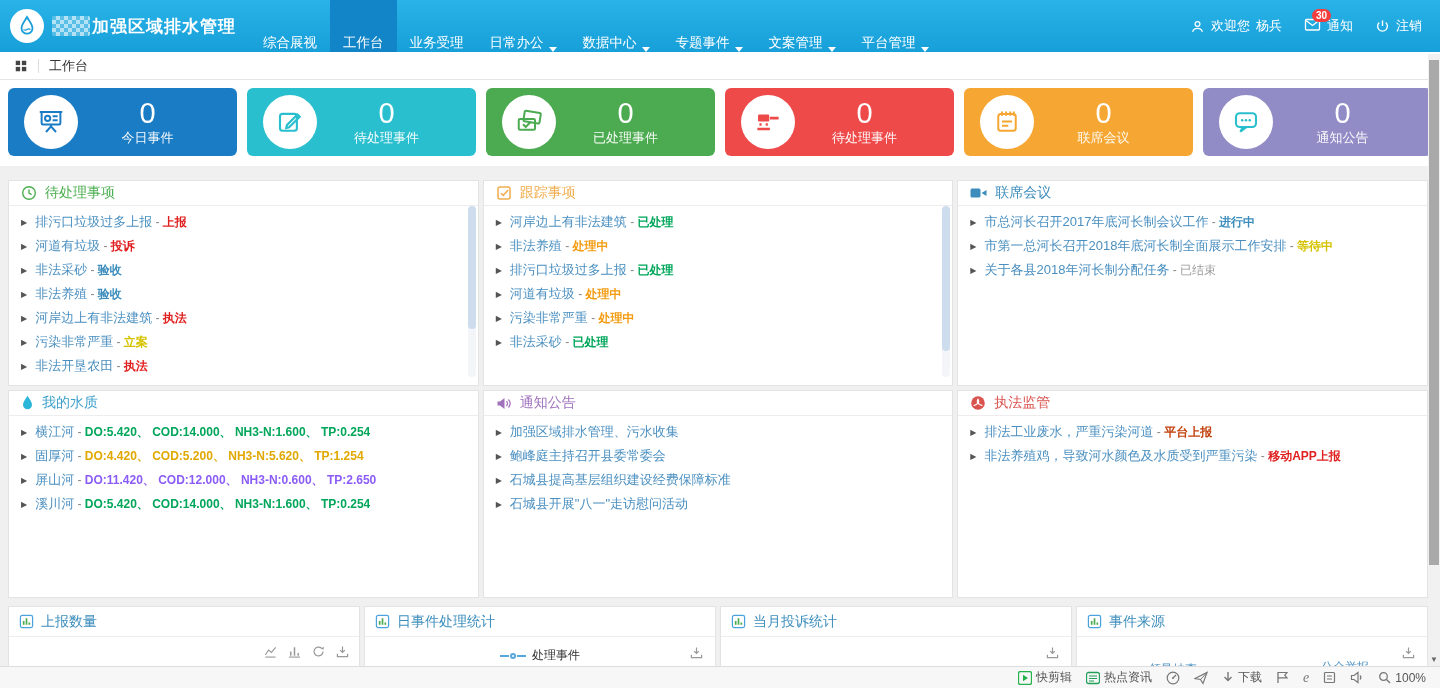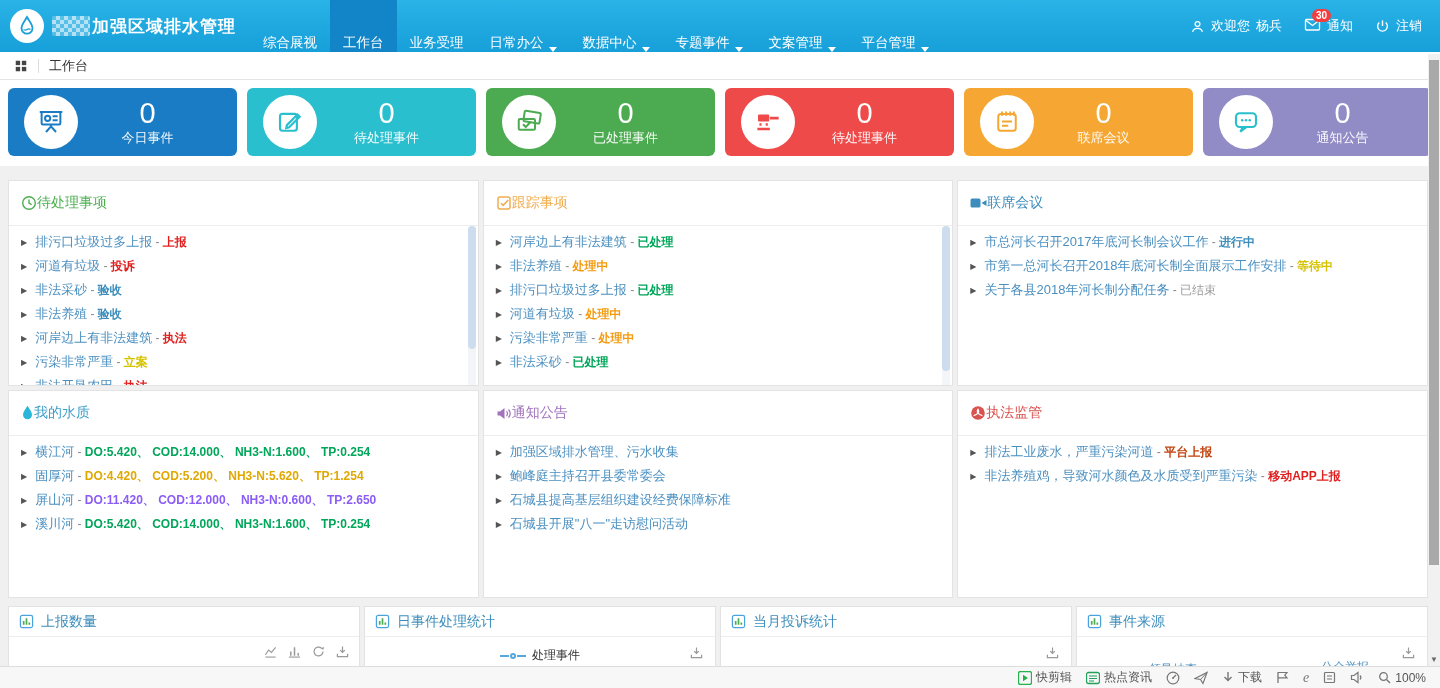--- a/index.html
+++ b/index.html
@@ -39,21 +39,21 @@
     color:#fff; cursor:pointer; overflow:hidden;}
   .card-circle { width:54px; height:54px; border-radius:50%; background:#fff; margin-left:16px;
     display:flex; align-items:center; justify-content:center; flex:0 0 auto;}
   .card-info { flex:1; text-align:center; padding-right:20px;}
   .card-value { font-size:29px; line-height:30px; font-weight:400;}
   .card-label { font-size:13px; opacity:.95; margin-top:1px;}
   
   .panels-grid { margin:14px 12px 0 8px; display:grid; grid-template-columns:1fr 1fr 1fr;
     grid-template-rows:206px 208px; gap:4px; }
   .panel { background:#fff; border:1px solid #e3e3e3; overflow:hidden; position:relative;}
-  .panel-header { height:45px; display:flex; align-items:center; padding:0 12px;
+  .panel-header { height:25px; display:flex; align-items:center; gap:8px; padding:0 12px;
     border-bottom:1px solid #ededed; }
   .panel-title { font-size:14px; }
   .panel-body { position:relative; padding:4px 14px 0 12px; height:calc(100% - 33px); overflow:hidden;}
   .list-row { padding:4px 0 4px 0; font-size:13px; line-height:15px; white-space:nowrap; cursor:pointer;}
   .bullet { font-size:8px; color:#555; margin-right:8px; vertical-align:1px;}
   .item-text { color:#4a8fc0; }
   .item-sep { color:#888; font-size:12px;}
   .item-suffix { font-size:12px; font-weight:bold; }
   .inner-scroll { position:absolute; top:0; right:2px; width:8px; height:100%; background:#f3f5f8; border-radius:4px;}
   .inner-scroll .thumb { position:absolute; top:0; left:0; width:8px; height:72%; background:#cdddee; border-radius:4px;}

